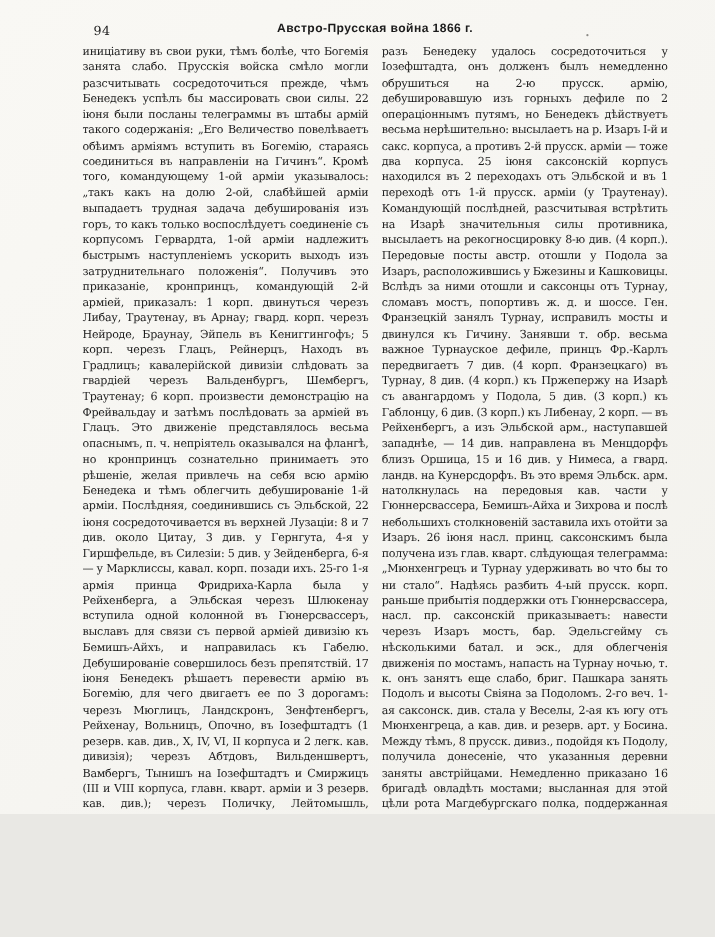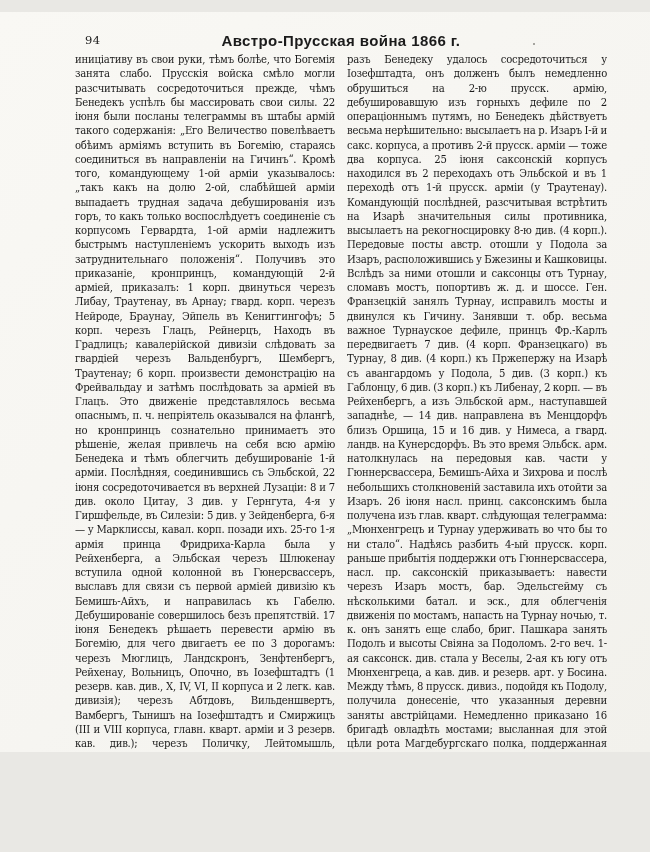--- a/index.html
+++ b/index.html
@@ -4,21 +4,21 @@
 <style>
   html, body {
     margin: 0;
     padding: 0;
     background: #e9e8e4;
   }
   .page {
     position: relative;
     width: 650px;
     height: 740px;
-    margin: 12px auto;
+    margin: 0 auto;
     background: linear-gradient(135deg, #f9f8f4 0%, #f6f5f1 55%, #f2f1ec 100%);
     color: #1b1b1b;
     font-family: "DejaVu Serif", serif;
     overflow: hidden;
   }
   .running-head {
     position: absolute;
     top: 20px;
     left: 75px;
     width: 532px;
@@ -29,21 +29,21 @@
     left: 10px;
     top: 1px;
     font-size: 11.5px;
     letter-spacing: 0.5px;
   }
   .running-title {
     display: block;
     text-align: center;
     font-family: "Liberation Sans", sans-serif;
     font-weight: bold;
-    font-size: 15px;
+    font-size: 11px;
     letter-spacing: 0.4px;
     white-space: nowrap;
   }
   .columns {
     position: absolute;
     top: 41px;
     left: 75px;
     width: 532px;
     display: flex;
     gap: 12px;

